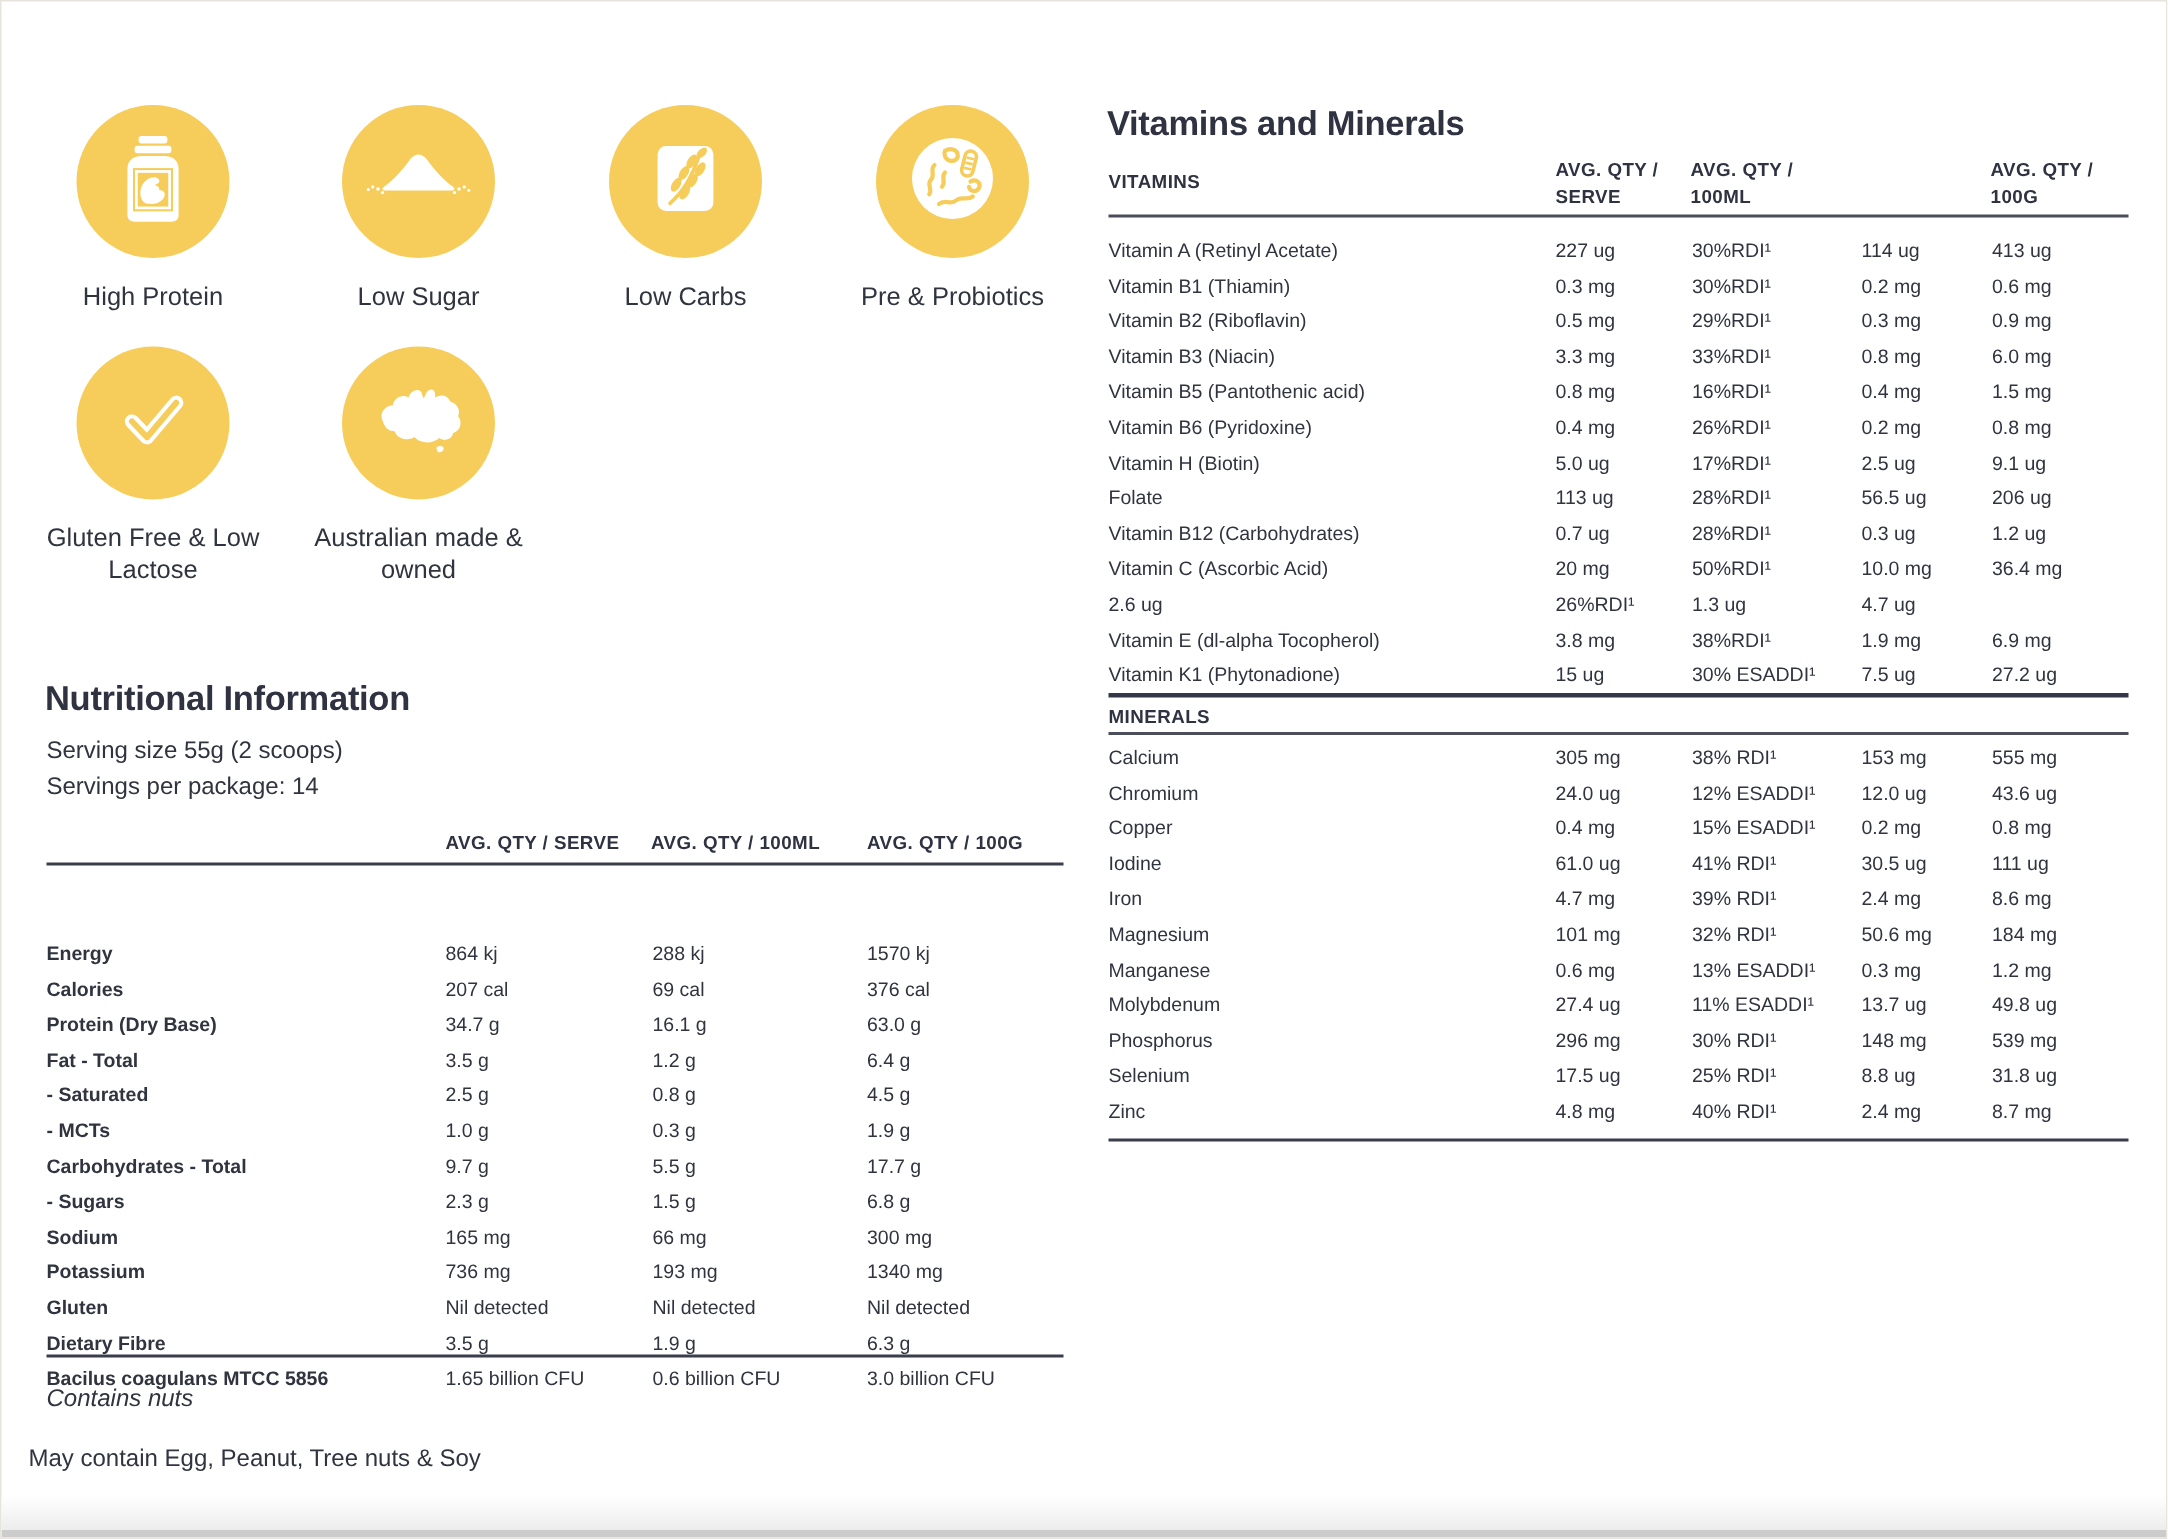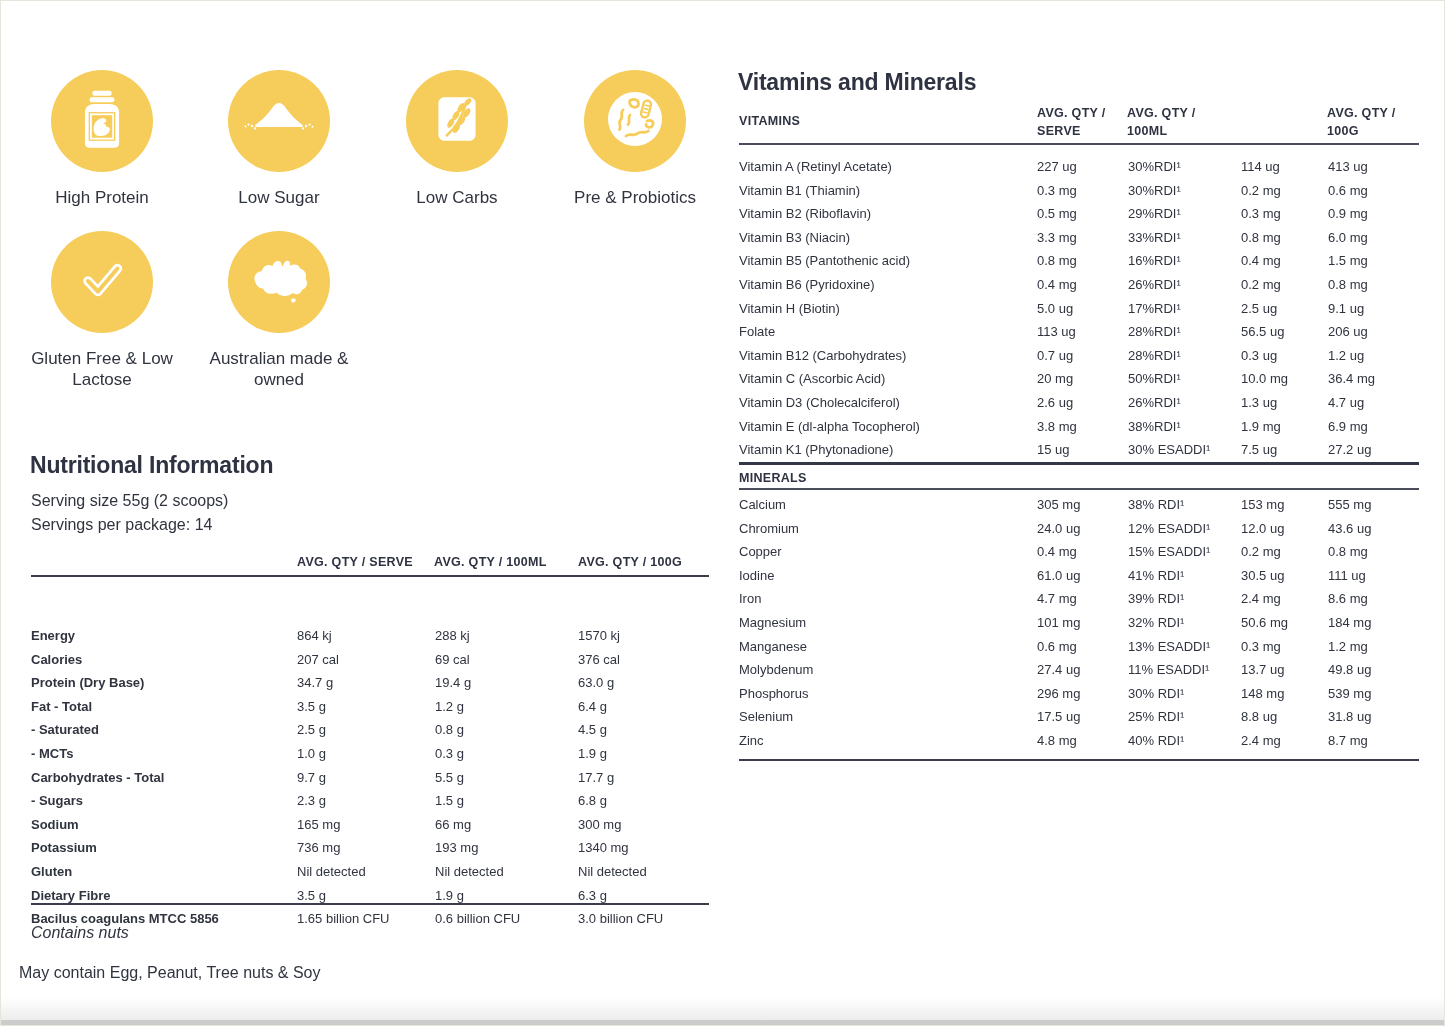--- a/index.html
+++ b/index.html
@@ -165,21 +165,21 @@
       </div>
       <div class="nrow">
         <span>Calories</span>
         <span>207 cal</span>
         <span>69 cal</span>
         <span>376 cal</span>
       </div>
       <div class="nrow">
         <span>Protein (Dry Base)</span>
         <span>34.7 g</span>
-        <span>19.4 g</span>
+        <span>16.1 g</span>
         <span>63.0 g</span>
       </div>
       <div class="nrow">
         <span>Fat - Total</span>
         <span>3.5 g</span>
         <span>1.2 g</span>
         <span>6.4 g</span>
       </div>
       <div class="nrow">
         <span>- Saturated</span>
@@ -314,21 +314,20 @@
         <span>1.2 ug</span>
       </div>
       <div class="vrow">
         <span>Vitamin C (Ascorbic Acid)</span>
         <span>20 mg</span>
         <span>50%RDI¹</span>
         <span>10.0 mg</span>
         <span>36.4 mg</span>
       </div>
       <div class="vrow">
-        <span>Vitamin D3 (Cholecalciferol)</span>
         <span>2.6 ug</span>
         <span>26%RDI¹</span>
         <span>1.3 ug</span>
         <span>4.7 ug</span>
       </div>
       <div class="vrow">
         <span>Vitamin E (dl-alpha Tocopherol)</span>
         <span>3.8 mg</span>
         <span>38%RDI¹</span>
         <span>1.9 mg</span>

